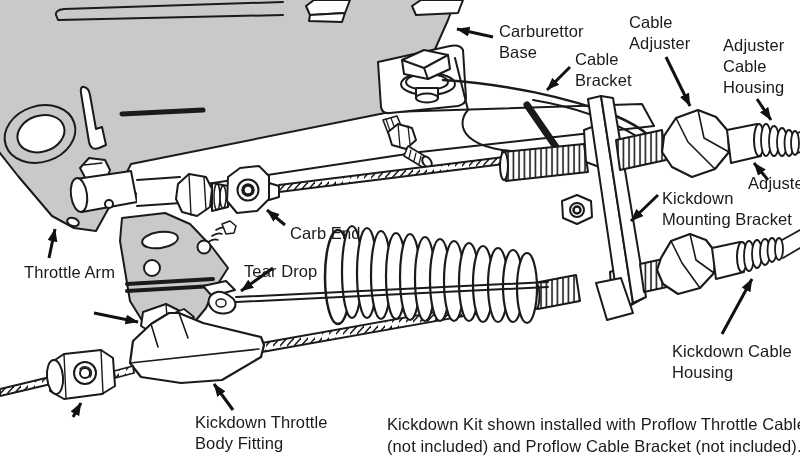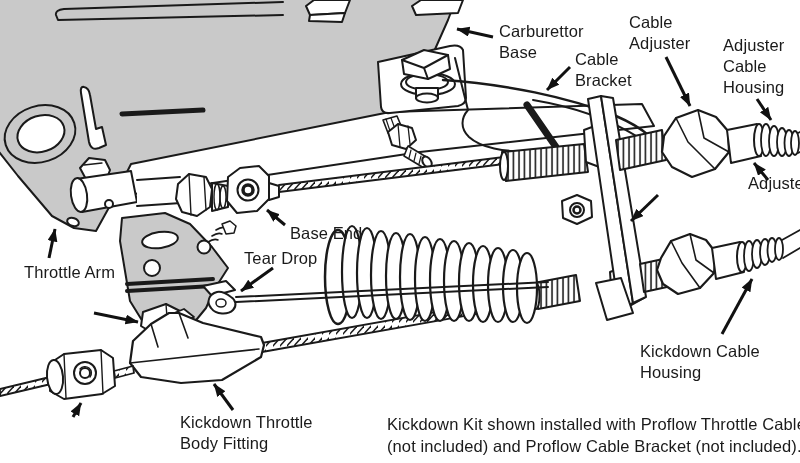--- a/index.html
+++ b/index.html
@@ -236,23 +236,25 @@
   <div class="lbl" style="left:499px;top:21px">Carburettor
 Base</div>
   <div class="lbl" style="left:575px;top:49px">Cable
 Bracket</div>
   <div class="lbl" style="left:629px;top:12px">Cable
 Adjuster</div>
   <div class="lbl" style="left:723px;top:35px">Adjuster
 Cable
 Housing</div>
   <div class="lbl" style="left:748px;top:173px">Adjuster</div>
-  <div class="lbl" style="left:640px;top:341px">Kickdown Cable
+  <div class="lbl" style="left:662px;top:188px">Kickdown
+Mounting Bracket</div>
+  <div class="lbl" style="left:672px;top:341px">Kickdown Cable
 Housing</div>
-  <div class="lbl" style="left:290px;top:223px">Base End</div>
-  <div class="lbl" style="left:244px;top:248px">Tear Drop</div>
+  <div class="lbl" style="left:290px;top:223px">Carb End</div>
+  <div class="lbl" style="left:244px;top:261px">Tear Drop</div>
   <div class="lbl" style="left:24px;top:262px">Throttle Arm</div>
-  <div class="lbl" style="left:180px;top:412px">Kickdown Throttle
+  <div class="lbl" style="left:195px;top:412px">Kickdown Throttle
 Body Fitting</div>
 
   <div class="caption" style="left:387px;top:413px">Kickdown Kit shown installed with Proflow Throttle Cable
 (not included) and Proflow Cable Bracket (not included).</div>
 </div>
 
 </body></html>

